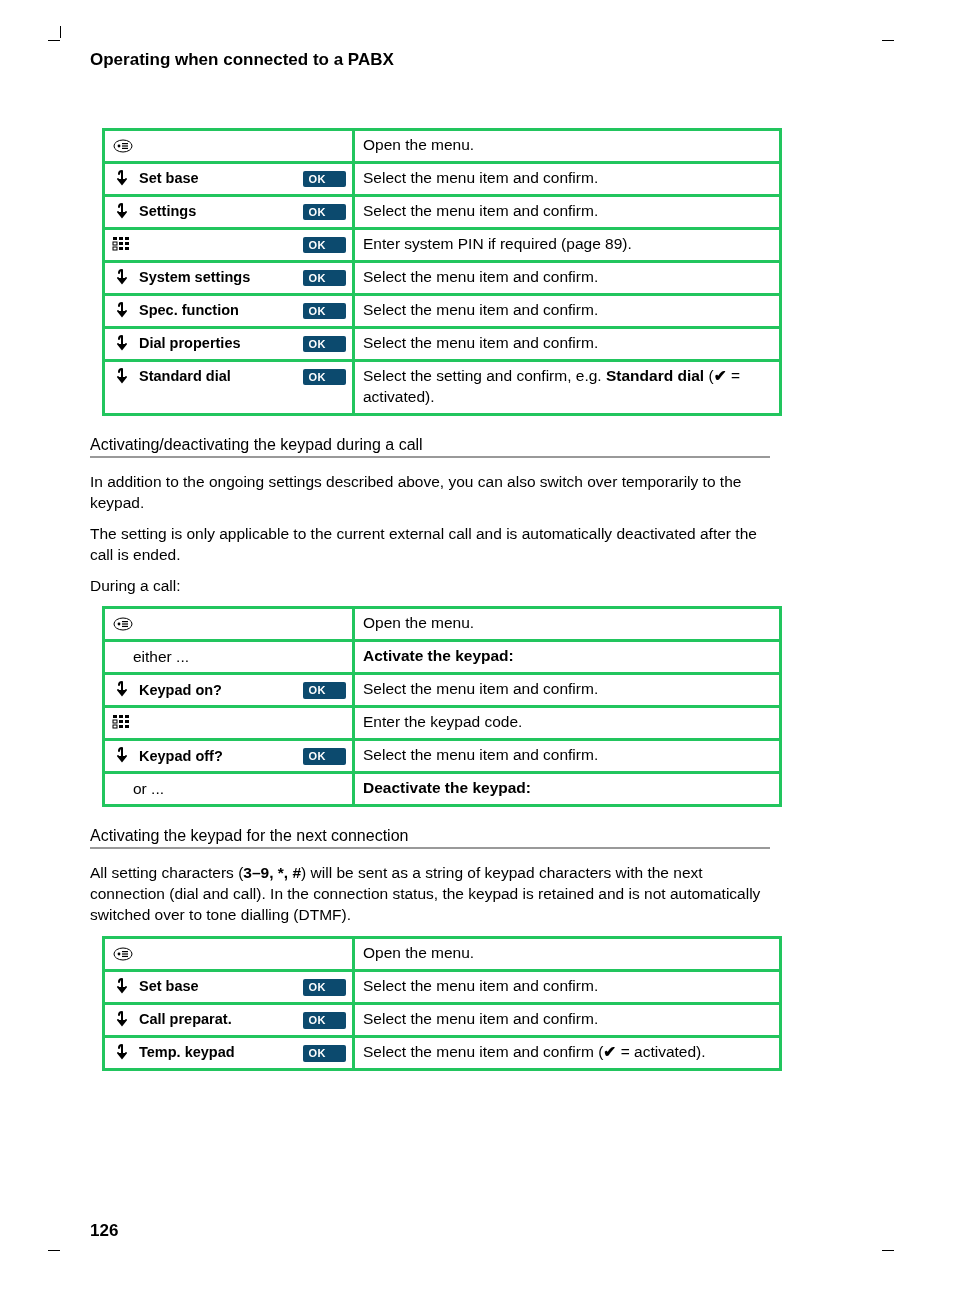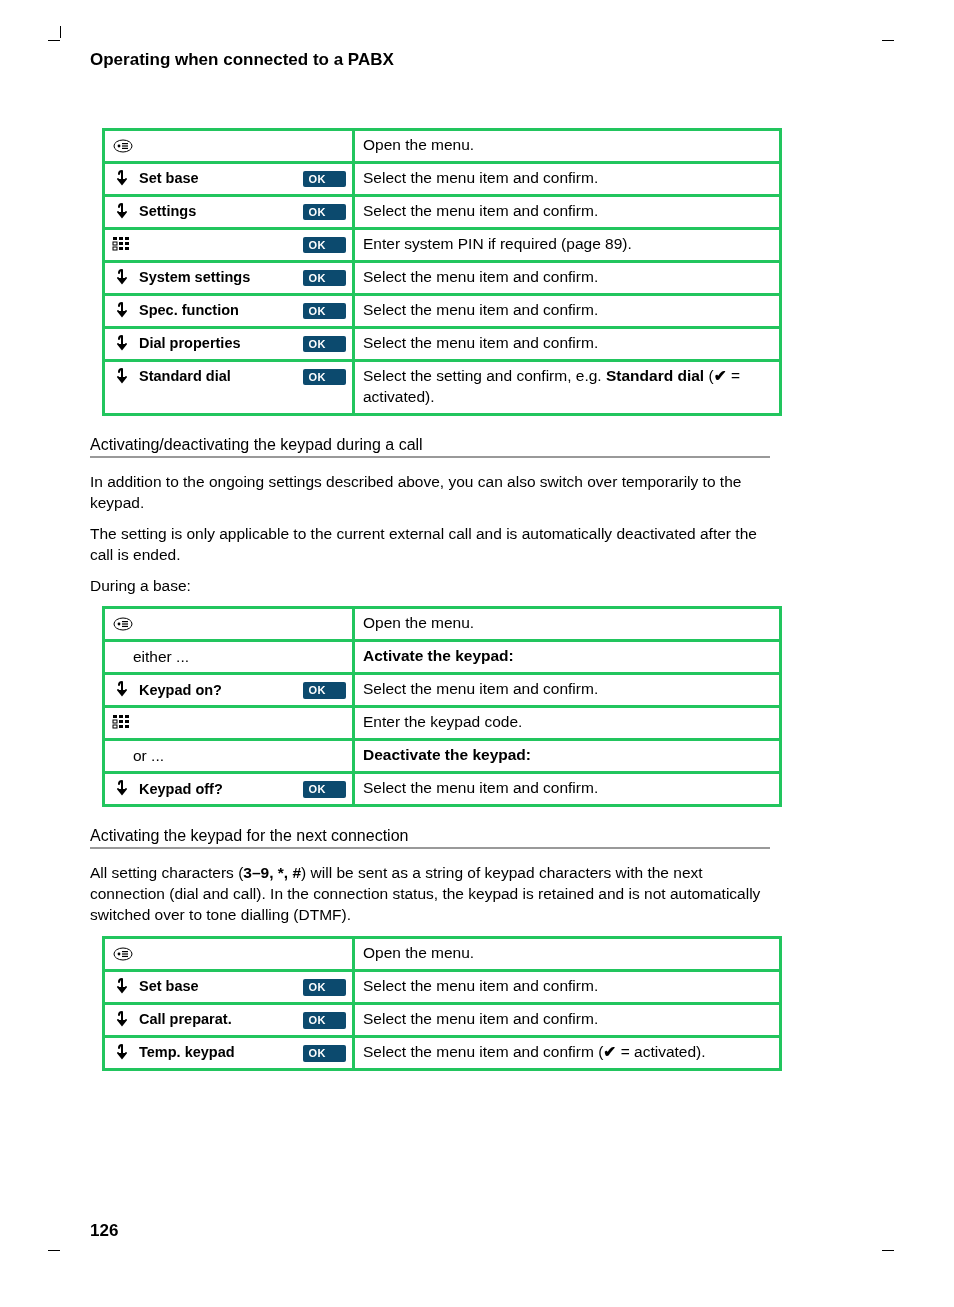--- a/index.html
+++ b/index.html
@@ -273,21 +273,21 @@
           </td>
           <td>Select the setting and confirm, e.g. <span class="bold-inline">Standard dial</span> (<span class="check">✔</span> = activated).</td>
         </tr>
       </tbody>
   </table>
 
   <div class="subhead">Activating/deactivating the keypad during a call</div>
   <hr class="hr">
   <div class="para">In addition to the ongoing settings described above, you can also switch over temporarily to the keypad.</div>
   <div class="para">The setting is only applicable to the current external call and is automatically deactivated after the call is ended.</div>
-  <div class="para">During a base:</div>
+  <div class="para">During a call:</div>
 
   <table class="proc-table">
     <colgroup>
         <col class="left">
         <col class="right">
       </colgroup>
     <tbody id="t2-body">
         <tr>
           <td class="left-cell">
             <div class="left-inner">
@@ -349,39 +349,39 @@
                 </span>
               </span>
               <span class="label-slot"></span>
             </div>
           </td>
           <td>Enter the keypad code.</td>
         </tr>
         <tr>
           <td class="left-cell">
             <div class="left-inner">
+              <span class="icon-slot">
+                <span class="down-arrow"><svg width="14" height="16" viewBox="0 0 14 16">
+                    <path d="M7 1 L7 10 M7 1 Q 4 1 4 4 M3 9 L7 14 L11 9" fill="none" stroke="#000" stroke-width="2" stroke-linecap="round"></path>
+                    <path d="M3 9 L7 14 L11 9 Z" fill="#000"></path>
+                  </svg></span>
+              </span>
+              <span class="label-slot">Keypad off?</span>
+              <span class="ok-badge">OK</span>
+            </div>
+          </td>
+          <td>Select the menu item and confirm.</td>
+        </tr>
+        <tr>
+          <td class="left-cell">
+            <div class="left-inner">
               <span class="either-label">or ...</span>
             </div>
           </td>
           <td><span class="bold-inline">Deactivate the keypad:</span></td>
-        </tr>
-        <tr>
-          <td class="left-cell">
-            <div class="left-inner">
-              <span class="icon-slot">
-                <span class="down-arrow"><svg width="14" height="16" viewBox="0 0 14 16">
-                    <path d="M7 1 L7 10 M7 1 Q 4 1 4 4 M3 9 L7 14 L11 9" fill="none" stroke="#000" stroke-width="2" stroke-linecap="round"></path>
-                    <path d="M3 9 L7 14 L11 9 Z" fill="#000"></path>
-                  </svg></span>
-              </span>
-              <span class="label-slot">Keypad off?</span>
-              <span class="ok-badge">OK</span>
-            </div>
-          </td>
-          <td>Select the menu item and confirm.</td>
         </tr>
       </tbody>
   </table>
 
   <div class="subhead">Activating the keypad for the next connection</div>
   <hr class="hr">
   <div class="para">
     <span>All setting characters (</span><span class="bold-inline">3–9, *, #</span><span>) will be sent as a string of keypad characters with the next connection (dial and call). In the connection status, the keypad is retained and is not automatically switched over to tone dialling (DTMF).</span>
   </div>
 

